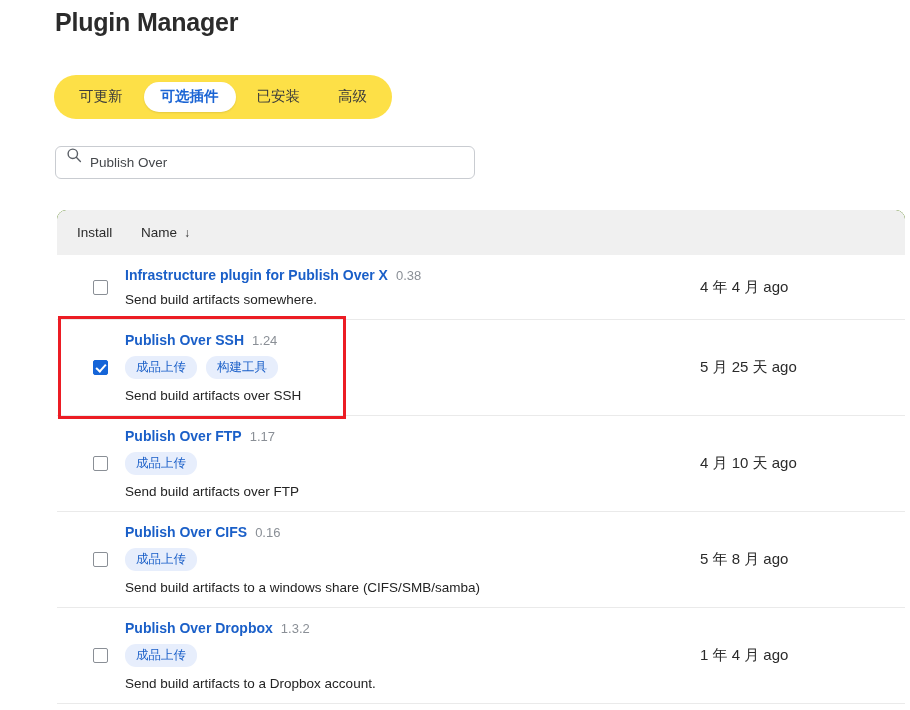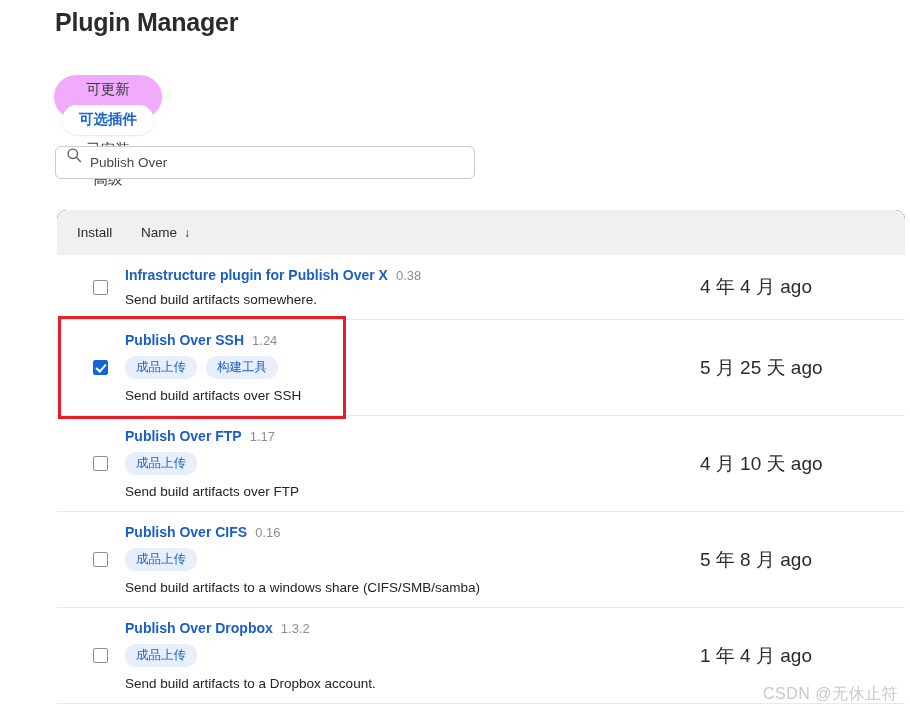--- a/index.html
+++ b/index.html
@@ -31,27 +31,26 @@
     letter-spacing: -0.2px;
     color: #2b2b2b;
   }
 
   
   .tabs {
     position: absolute;
     left: 54px;
     top: 75px;
     height: 44px;
-    background: #f0abfc;
+    background: #fde047;
     border-radius: 22px;
     display: flex;
     align-items: center;
     padding: 0 6px;
     box-sizing: border-box;
-    flex-direction: column;
   }
   .tab {
     font-size: 14.5px;
     color: #3b3b3b;
     padding: 7px 17px;
     border-radius: 17px;
     margin: 0 2px;
     white-space: nowrap;
     cursor: pointer;
     line-height: 1.1;
@@ -153,21 +152,21 @@
     flex: none;
   }
   .row .name-cell {
     flex: 1;
     margin-left: 2px;
     padding: 12px 0;
     box-sizing: border-box;
   }
   .row .released-cell {
     width: 205px;
-    font-size: 19px;
+    font-size: 15px;
     color: #2b2b2b;
     flex: none;
   }
 
   .chk {
     width: 15px;
     height: 15px;
     border: 1px solid #8a8f96;
     border-radius: 2px;
     background: #fff;
@@ -362,15 +361,14 @@
         </div>
         <div class="plugin-desc">Send build artifacts to a Dropbox account.</div>
       </div>
       <div class="released-cell">1 年 4 月 ago</div>
     </div>
 
   </div>
 
   <div class="highlight-box"></div>
 
-  <div class="watermark">CSDN @无休止符</div>
 
 </div>
 
 </body></html>

